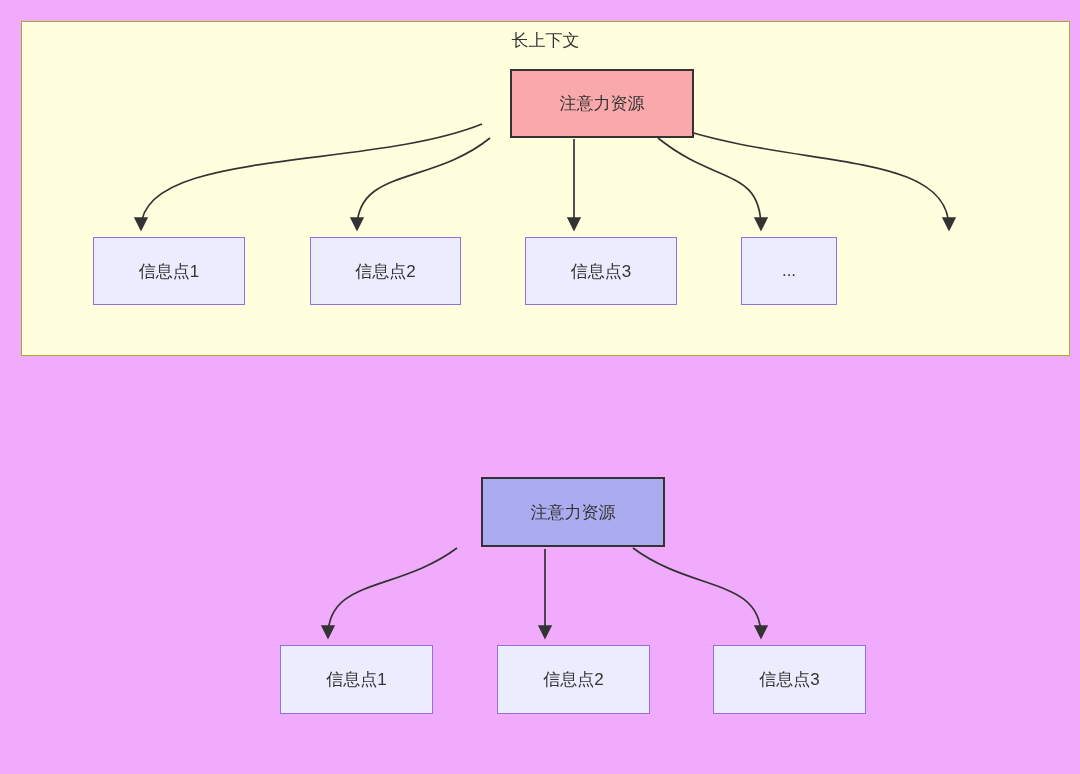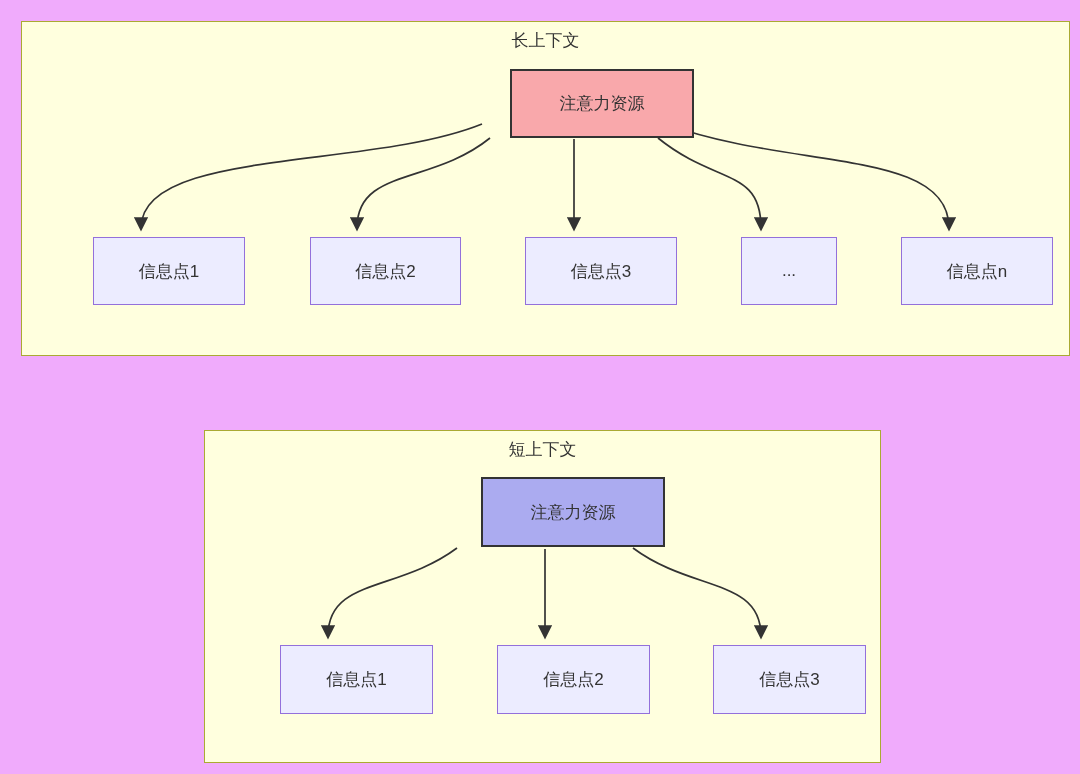--- a/index.html
+++ b/index.html
@@ -62,23 +62,20 @@
   }
 </style>
 </head>
 <body>
 
 <div class="stage">
 
   <div class="cluster cluster-long">
     <div class="cluster-title">长上下文</div>
   </div>
-  <div class="cluster cluster-short">
-    <div class="cluster-title">短上下文</div>
-  </div>
 
   <svg class="edge-layer" viewBox="0 0 1080 774" xmlns="http://www.w3.org/2000/svg">
     <defs>
       <marker id="arrow" viewBox="0 0 10 10" refX="7.5" refY="5" markerWidth="8.5" markerHeight="8.5" orient="auto">
         <path d="M0,0 L10,5 L0,10 z" fill="#333333"></path>
       </marker>
     </defs>
     <g stroke="#333333" stroke-width="1.7" fill="none">
       <path d="M 482 124 C 368 170, 141 148, 141 228" marker-end="url(#arrow)"></path>
       <path d="M 490 138 C 432 185, 357 168, 357 228" marker-end="url(#arrow)"></path>
@@ -90,21 +87,20 @@
       <path d="M 633 548 C 692 592, 761 578, 761 636" marker-end="url(#arrow)"></path>
     </g>
   </svg>
 
   <div class="node node-source node-source-long" style="left:482px; top:69px; width:184px; height:69px;">注意力资源</div>
 
   <div class="node node-target" style="left:65px; top:237px; width:152px; height:68px;">信息点1</div>
   <div class="node node-target" style="left:282px; top:237px; width:151px; height:68px;">信息点2</div>
   <div class="node node-target" style="left:497px; top:237px; width:152px; height:68px;">信息点3</div>
   <div class="node node-target" style="left:713px; top:237px; width:96px; height:68px;">...</div>
-  <div class="node node-target" style="left:873px; top:237px; width:152px; height:68px;">信息点n</div>
 
   <div class="node node-source node-source-short" style="left:453px; top:477px; width:184px; height:70px;">注意力资源</div>
 
   <div class="node node-target" style="left:252px; top:645px; width:153px; height:69px;">信息点1</div>
   <div class="node node-target" style="left:469px; top:645px; width:153px; height:69px;">信息点2</div>
   <div class="node node-target" style="left:685px; top:645px; width:153px; height:69px;">信息点3</div>
 
 </div>
 
 </body></html>

